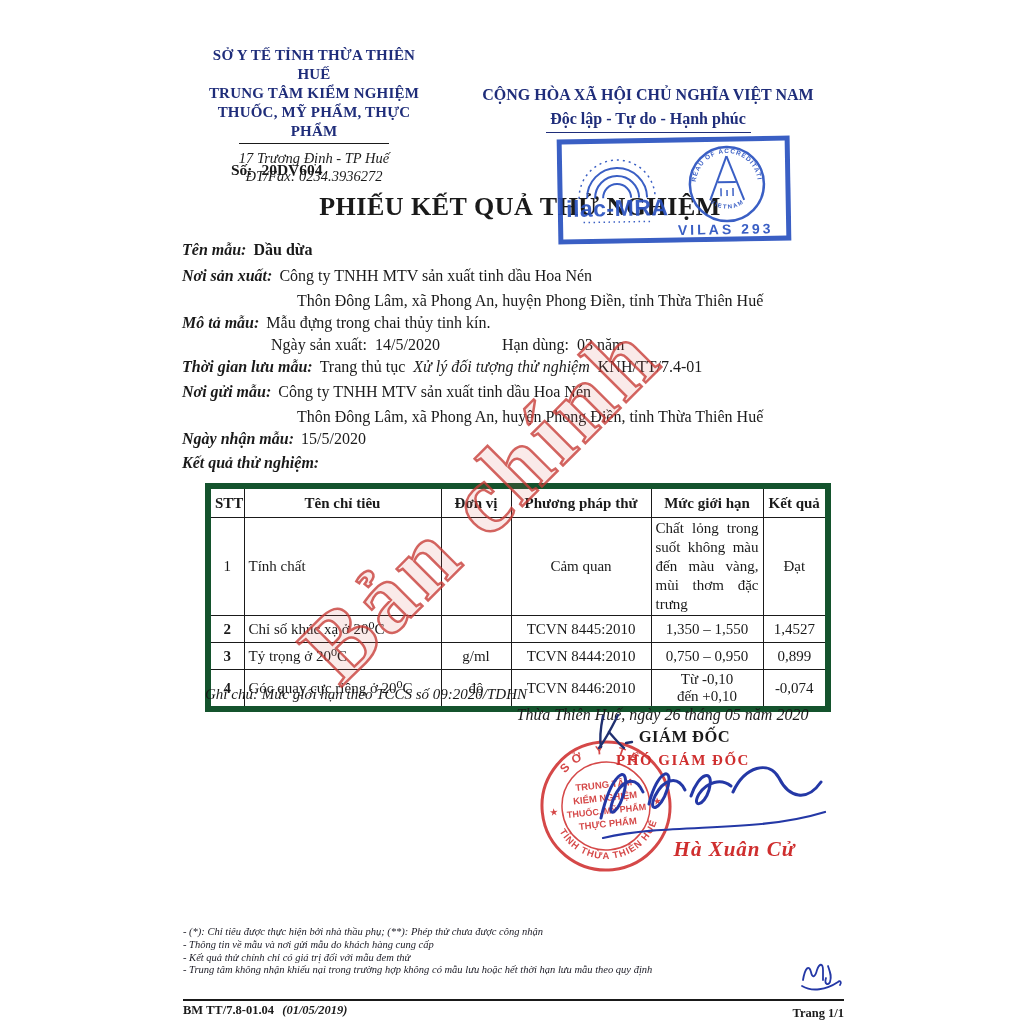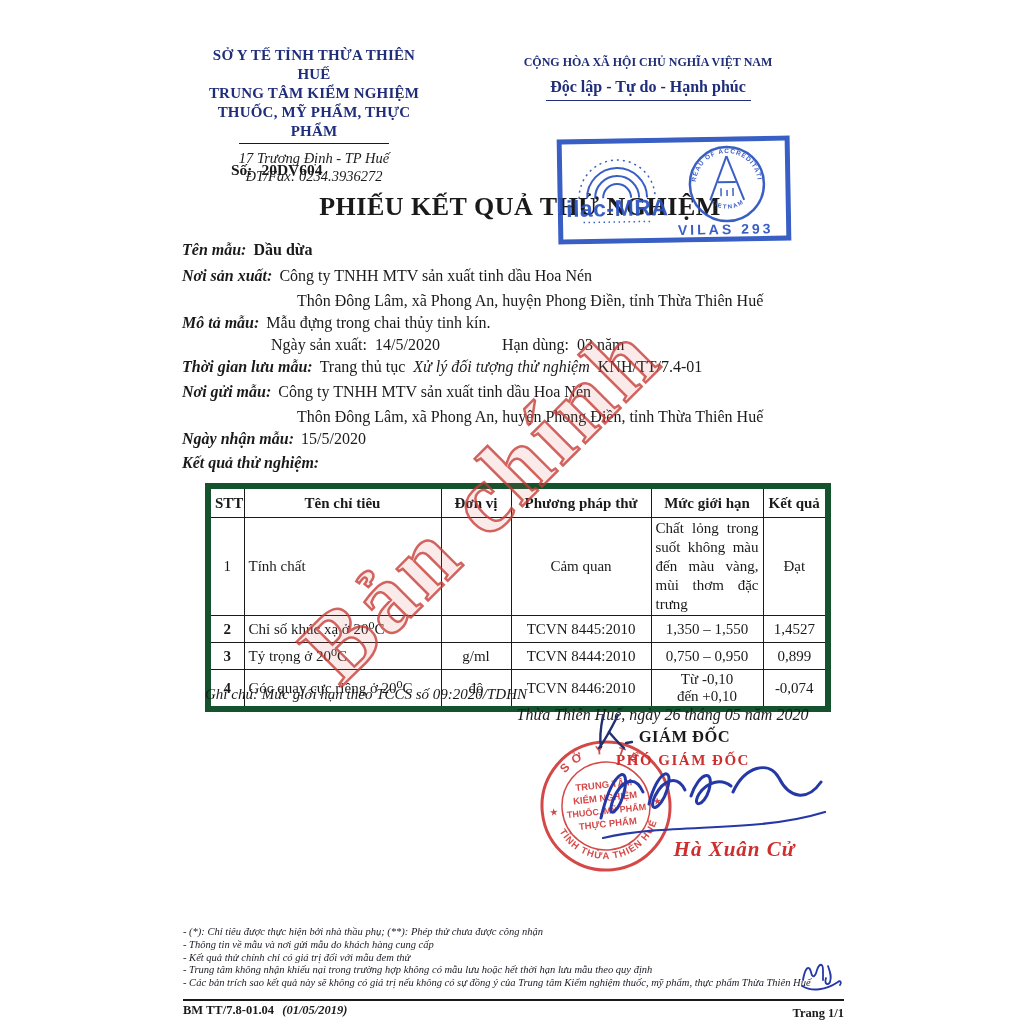--- a/index.html
+++ b/index.html
@@ -45,21 +45,21 @@
     <div class="i" style="font-size:14.5px;line-height:18px;">17 Trương Định - TP Huế</div>
     <div class="i" style="font-size:14.5px;line-height:18px;">ĐT/Fax: 0234.3936272</div>
   </div>
 
   <div class="abs" style="left:231px;top:161px;font-size:15.5px;">
     <span class="b">Số:</span>
     <span class="b" style="margin-left:5px;">20DV604</span>
   </div>
 
   <div class="abs ctr" style="left:450px;top:52px;width:396px;">
-    <div class="b navy" style="font-size:12px;line-height:21px;">CỘNG HÒA XÃ HỘI CHỦ NGHĨA VIỆT NAM</div>
+    <div class="b navy" style="font-size:16px;line-height:21px;margin-top:32px;">CỘNG HÒA XÃ HỘI CHỦ NGHĨA VIỆT NAM</div>
     <div class="b navy" style="font-size:16px;line-height:21px;margin-top:3px;">Độc lập - Tự do - Hạnh phúc</div>
     <div class="rule" style="width:205px;margin:3px auto 0 auto;border-top-color:#1f2d7a;"></div>
   </div>
 
   <svg class="abs z20" style="left:557px;top:137px;transform:rotate(-1deg);opacity:.92;" width="234" height="106" viewBox="0 0 234 106">
     <rect x="3" y="3" width="228" height="100" fill="none" stroke="#2a52c0" stroke-width="5"></rect>
     <g fill="none" stroke="#2a52c0" stroke-width="2">
       <path d="M30,60 A30,30 0 0 1 90,60"></path>
       <path d="M38,60 A22,22 0 0 1 82,60"></path>
       <path d="M46,60 A14,14 0 0 1 74,60"></path>
@@ -223,21 +223,20 @@
     </g>
   </svg>
 
   <div class="abs bi ctr red z40" style="left:652px;top:837px;width:165px;font-size:21px;letter-spacing:1px;">Hà Xuân Cử</div>
 
   <div class="abs" style="left:183px;top:926px;width:650px;">
     <div class="foot">- (*): Chỉ tiêu được thực hiện bởi nhà thầu phụ; (**): Phép thử chưa được công nhận</div>
     <div class="foot">- Thông tin về mẫu và nơi gửi mẫu do khách hàng cung cấp</div>
     <div class="foot">- Kết quả thử chính chỉ có giá trị đối với mẫu đem thử</div>
     <div class="foot">- Trung tâm không nhận khiếu nại trong trường hợp không có mẫu lưu hoặc hết thời hạn lưu mẫu theo quy định</div>
-    <div class="foot">- Các bản trích sao kết quả này sẽ không có giá trị nếu không có sự đồng ý của Trung tâm Kiểm nghiệm thuốc, mỹ phẩm, thực phẩm Thừa Thiên Huế</div>
   </div>
 
   <svg class="abs z40" style="left:798px;top:958px;" width="46" height="44" viewBox="0 0 46 44">
     <g fill="none" stroke="#2438a6" stroke-width="1.8" stroke-linecap="round">
       <path d="M5,22 C7,10 11,6 13,14 C14,20 17,20 19,12 C21,6 25,4 25,12 L25,22"></path>
       <path d="M30,8 C32,14 34,18 32,24 C30,28 26,26 28,20"></path>
       <path d="M4,28 C14,34 28,32 40,24 C42,22 44,24 42,27"></path>
     </g>
   </svg>
 

